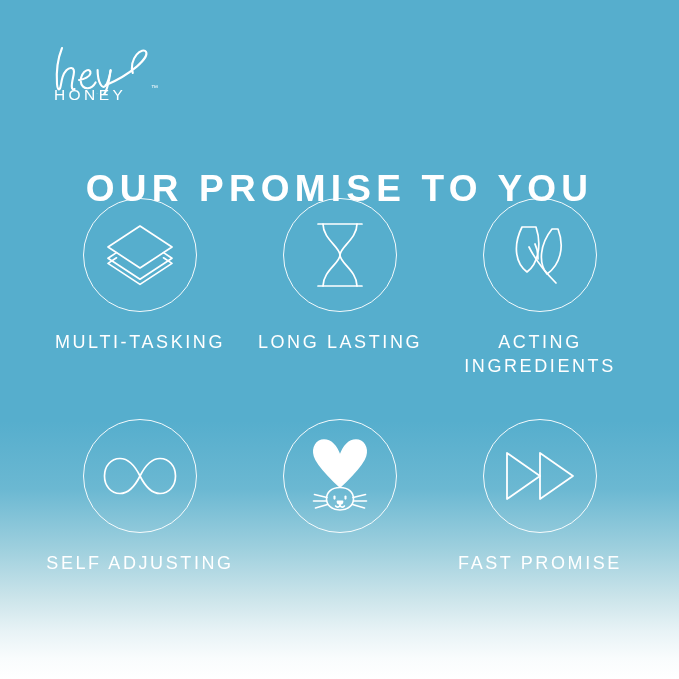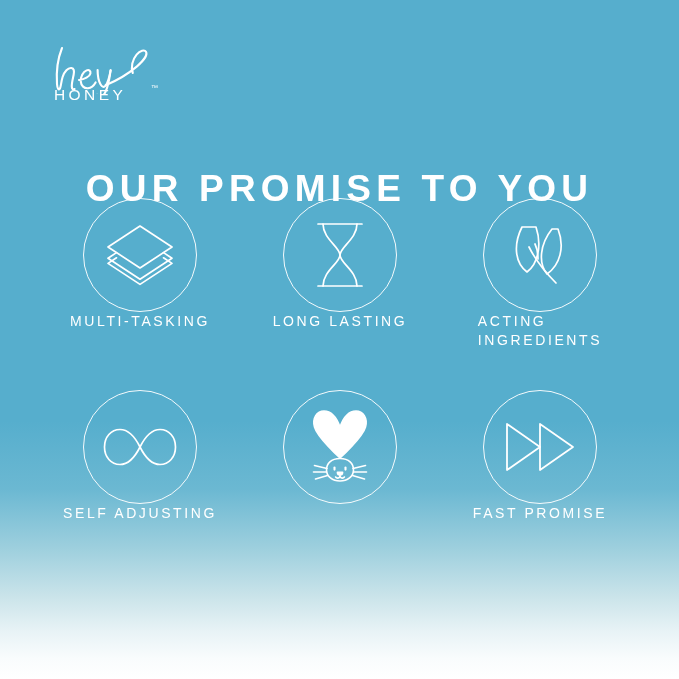--- a/index.html
+++ b/index.html
@@ -103,24 +103,26 @@
     border: 1.4px solid rgba(255,255,255,0.93);
     display: flex;
     align-items: center;
     justify-content: center;
     box-sizing: border-box;
   }
   .icon-circle svg {
     display: block;
   }
   .promise-label {
-    color: #ffffff;
-    font-size: 14px;
+    margin-top: 18px;
+    color: #ffffff;
+    font-size: 18px;
     letter-spacing: 2.6px;
     line-height: 1.35;
+    text-align: center;
     white-space: pre-line;
     font-weight: 400;
   }
 </style>
 </head>
 <body>
 
 <div class="promise-card">
 
   <div class="logo">

